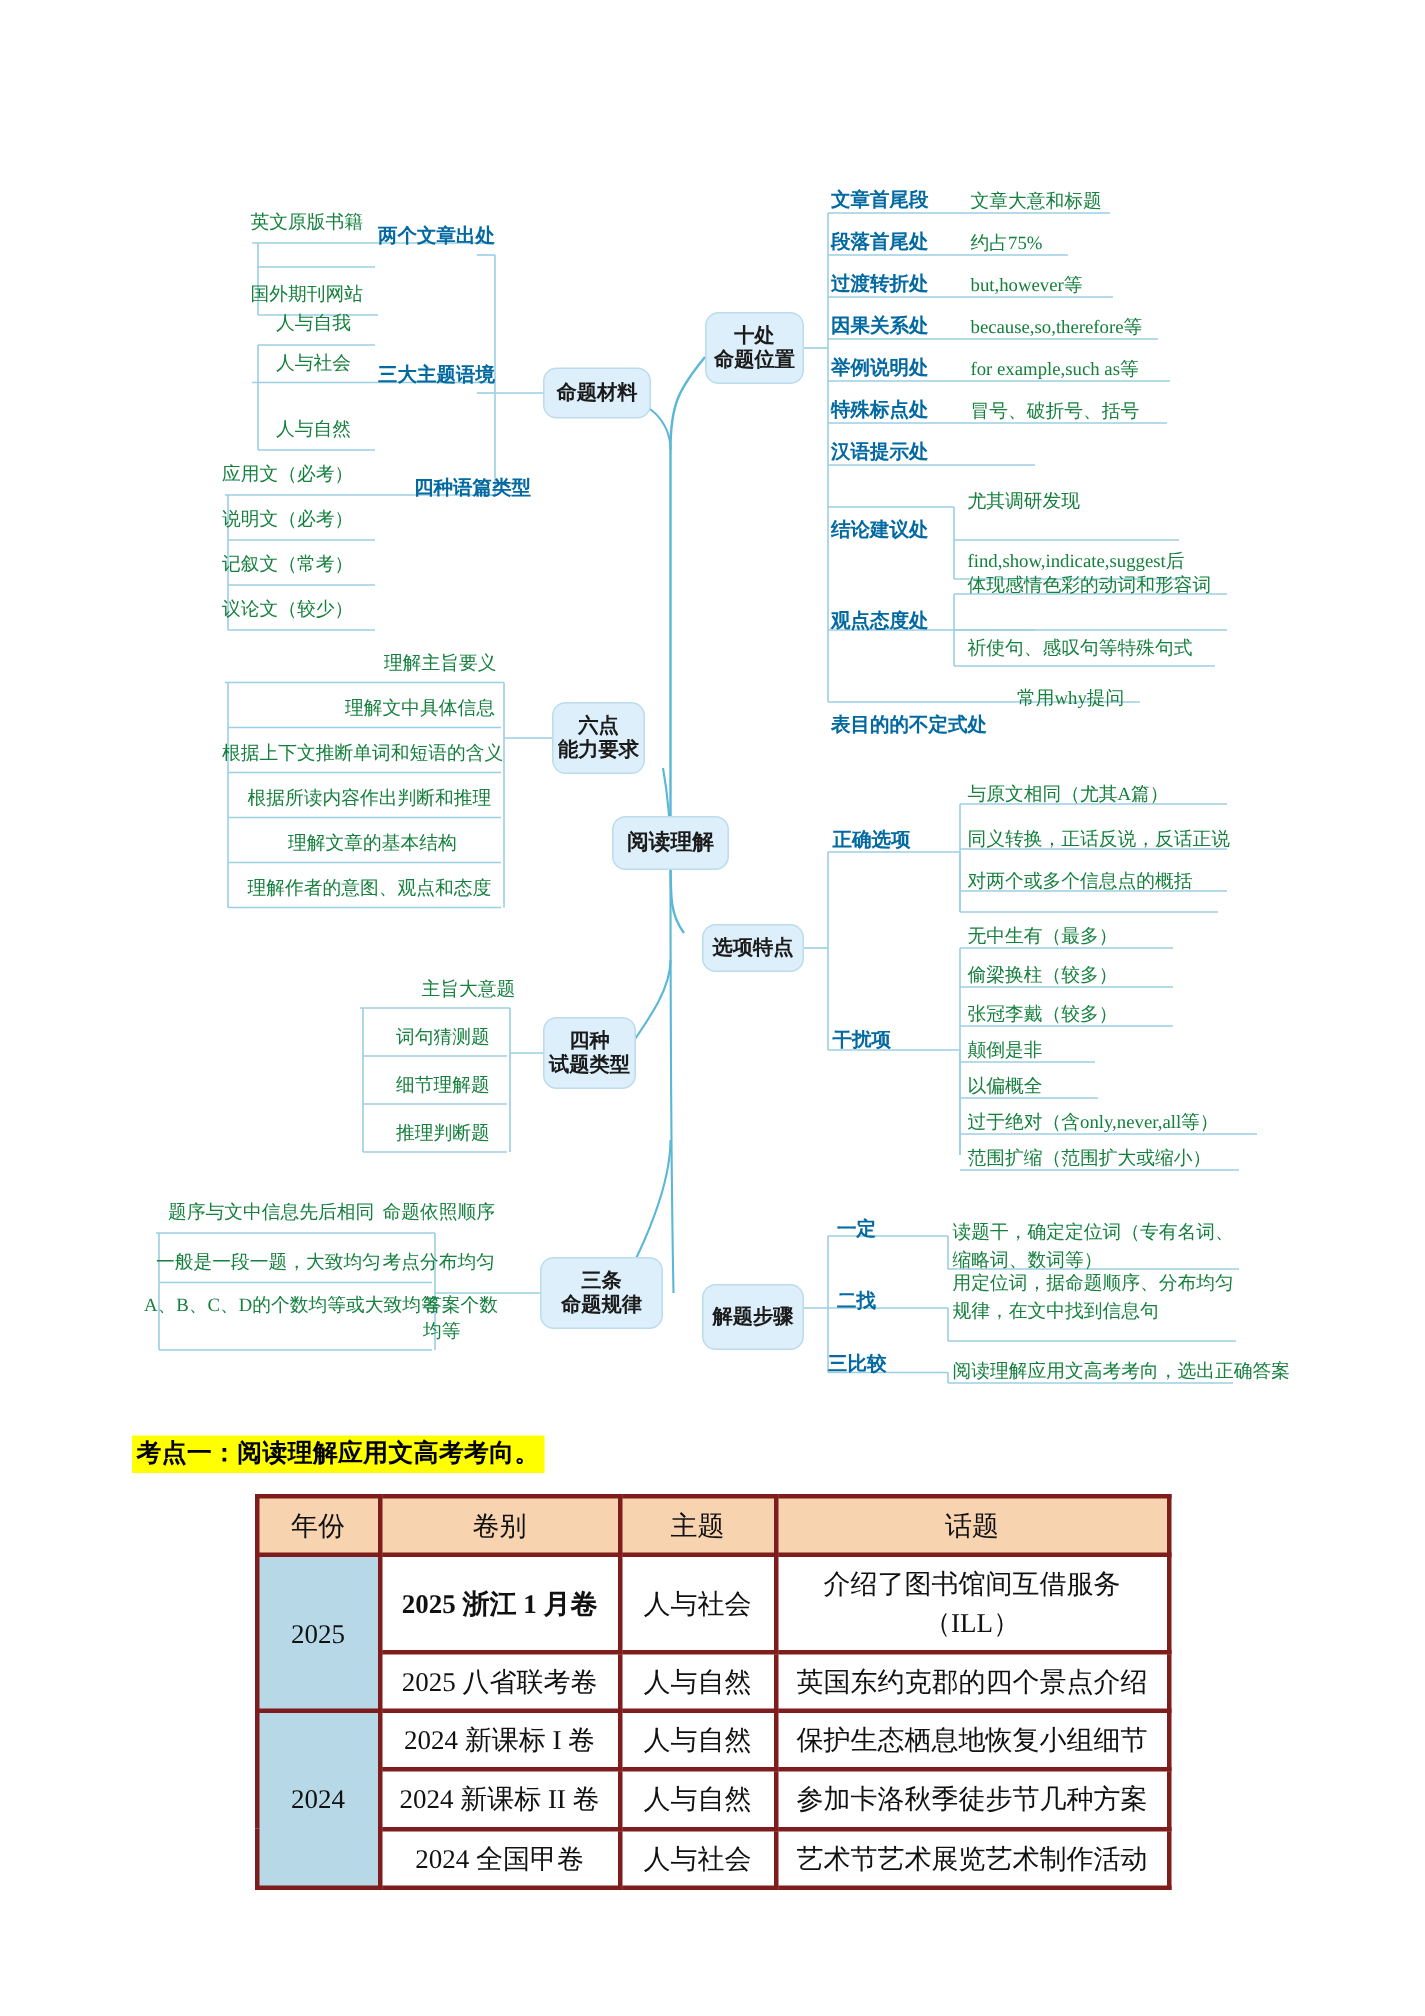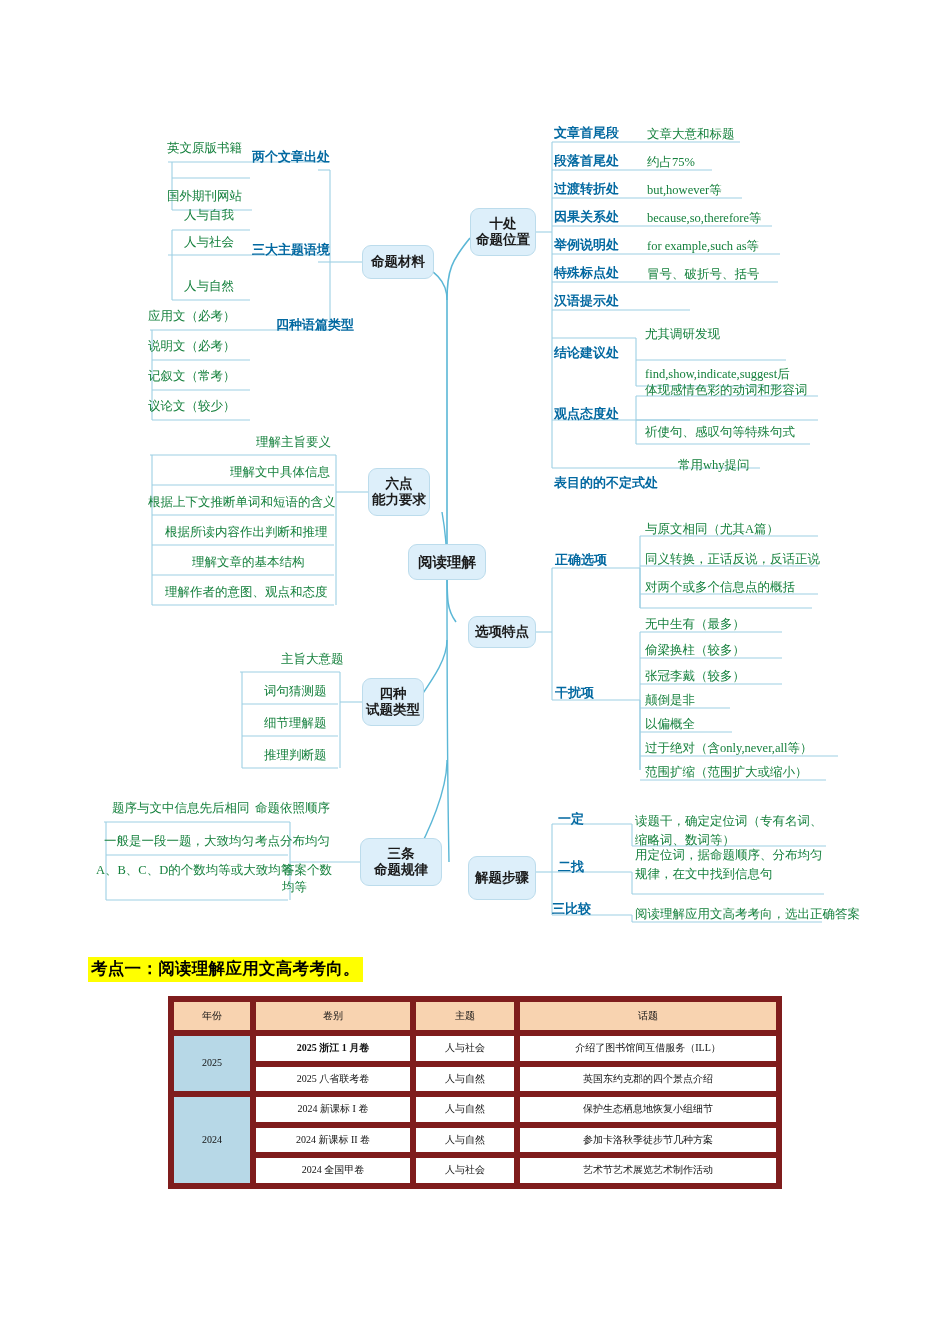--- a/index.html
+++ b/index.html
@@ -65,23 +65,23 @@
     letter-spacing:0.3px;
   }
 
   table.exam {
     border-collapse:collapse;
     margin:14px auto 0 auto;
     width:608px;
     table-layout:fixed;
   }
   table.exam th, table.exam td {
-    border:6px solid #7f1d1d;
+    border:3px solid #7f1d1d;
     font-family:"Liberation Serif", serif;
-    font-size:10px;
+    font-size:18px;
     color:#111;
     text-align:center;
     padding:5px 4px;
     line-height:1.45;
   }
   table.exam th {
     background:#f8d3b0;
     font-weight:normal;
     height:34px;
   }

